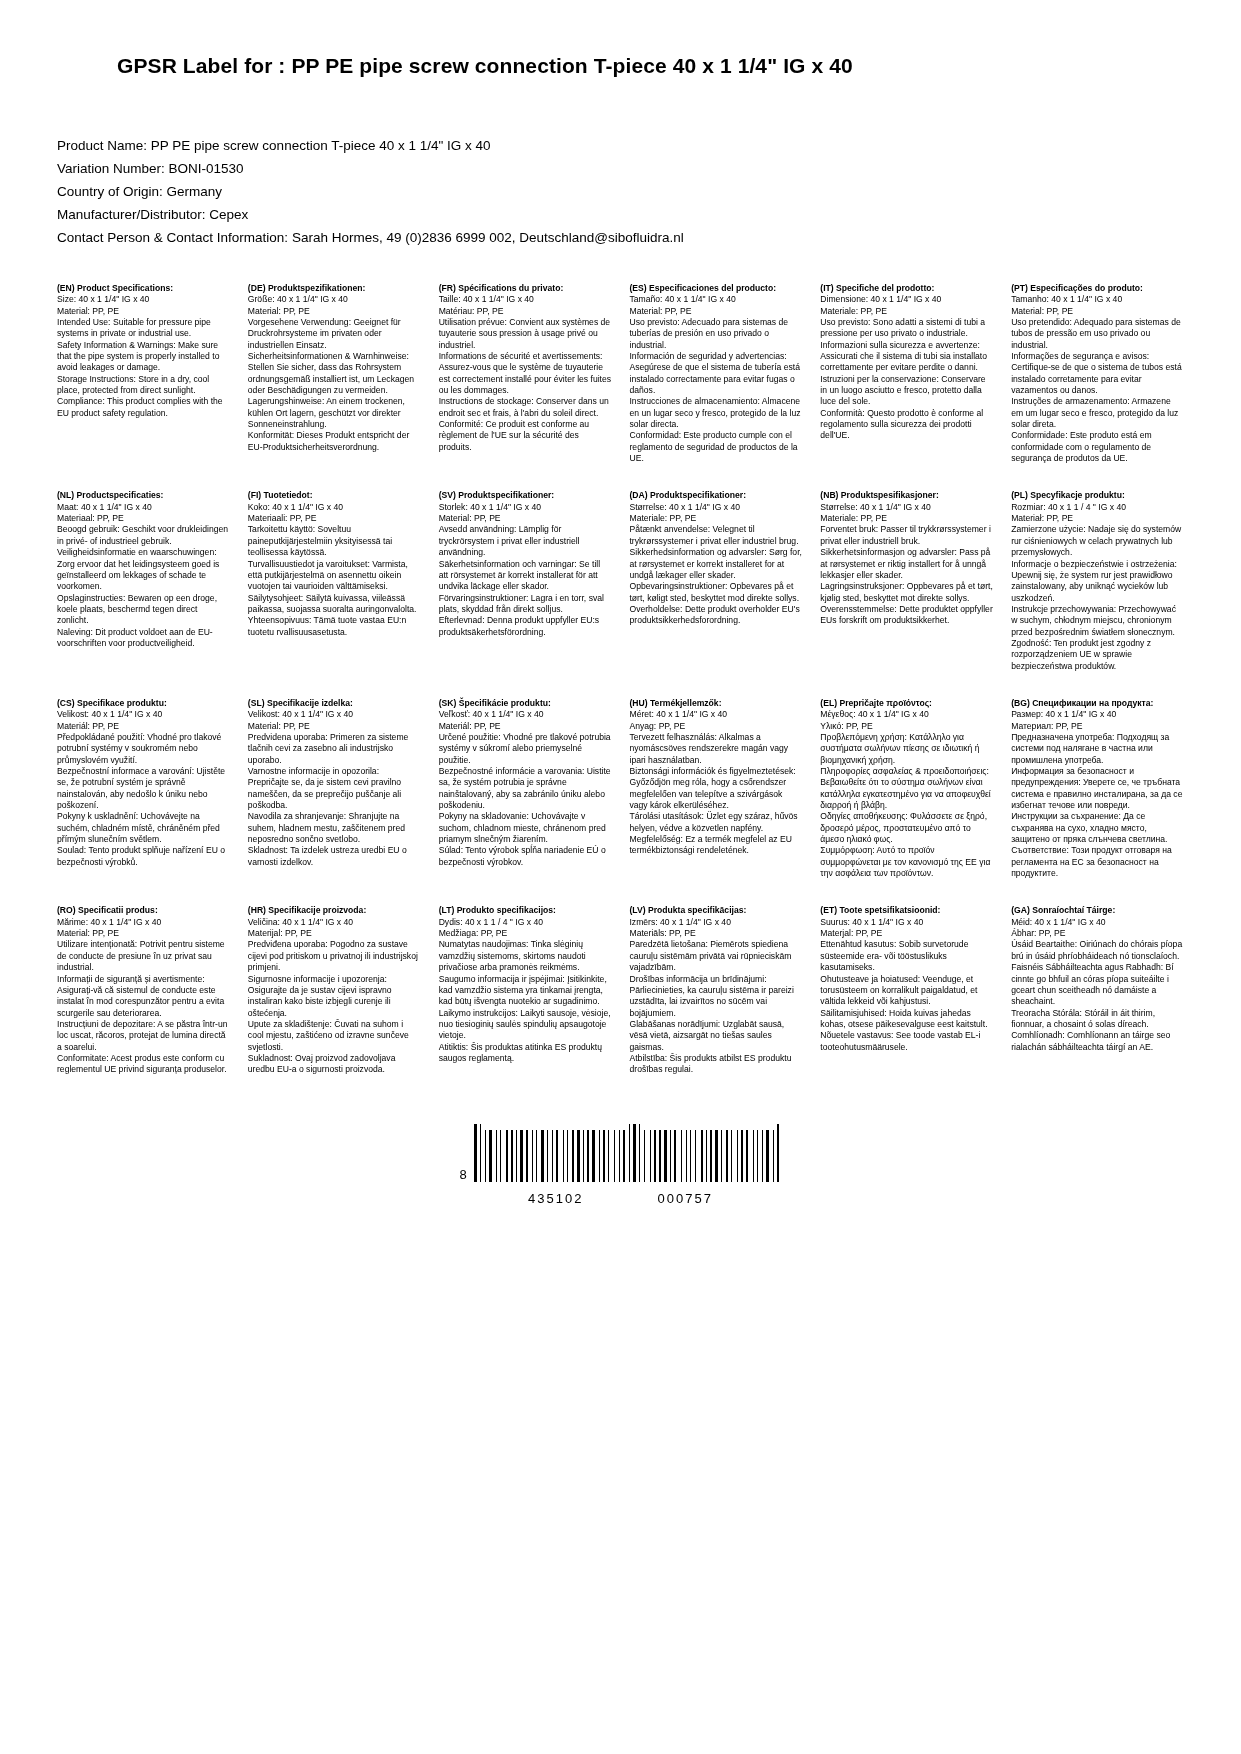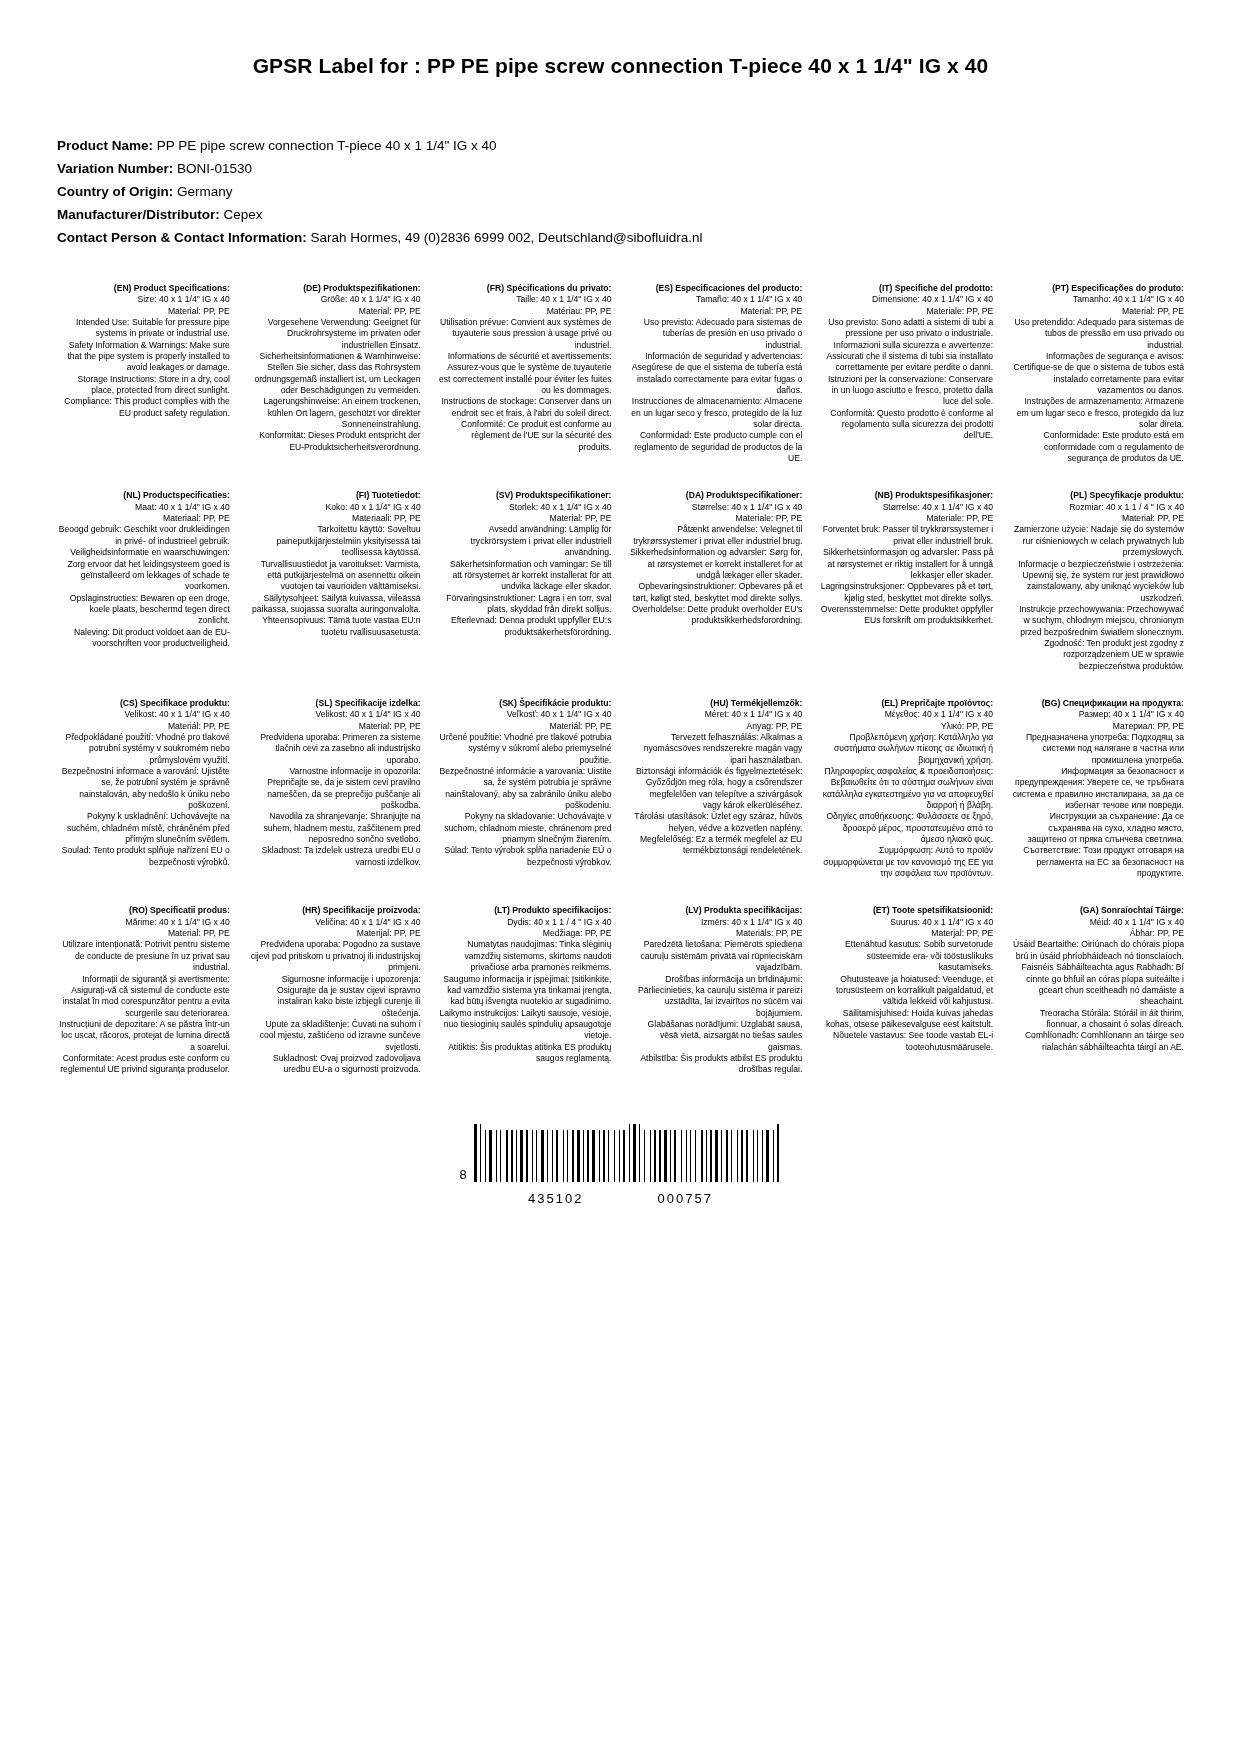--- a/index.html
+++ b/index.html
@@ -17,52 +17,51 @@
   }
   .page {
     width: 1241px;
     min-height: 1754px;
     padding: 52px 57px 20px 57px;
     position: relative;
   }
   h1.doc-title {
     font-size: 21px;
     font-weight: bold;
-    text-align: center;
+    text-align: left;
     line-height: 1.35;
     margin: 0 0 56px 0;
     padding: 0 60px;
     letter-spacing: 0.1px;
   }
   .meta {
     margin: 0 0 34px 0;
     font-size: 13.5px;
     line-height: 1.55;
   }
   .meta .row {
     margin-bottom: 2px;
   }
   .meta .label {
-    font-weight: bold;
+    font-weight: normal;
   }
   .meta .value {
     font-weight: normal;
   }
   .grid {
     display: grid;
     grid-template-columns: repeat(6, 1fr);
     column-gap: 18px;
   }
   .block {
     font-size: 8.6px;
     line-height: 1.32;
     margin-bottom: 26px;
     overflow-wrap: break-word;
     word-wrap: break-word;
-    text-align: right;
   }
   .block .head {
     font-weight: bold;
     display: block;
     margin-bottom: 0px;
   }
   .block .body {
     display: block;
     white-space: pre-line;
   }

